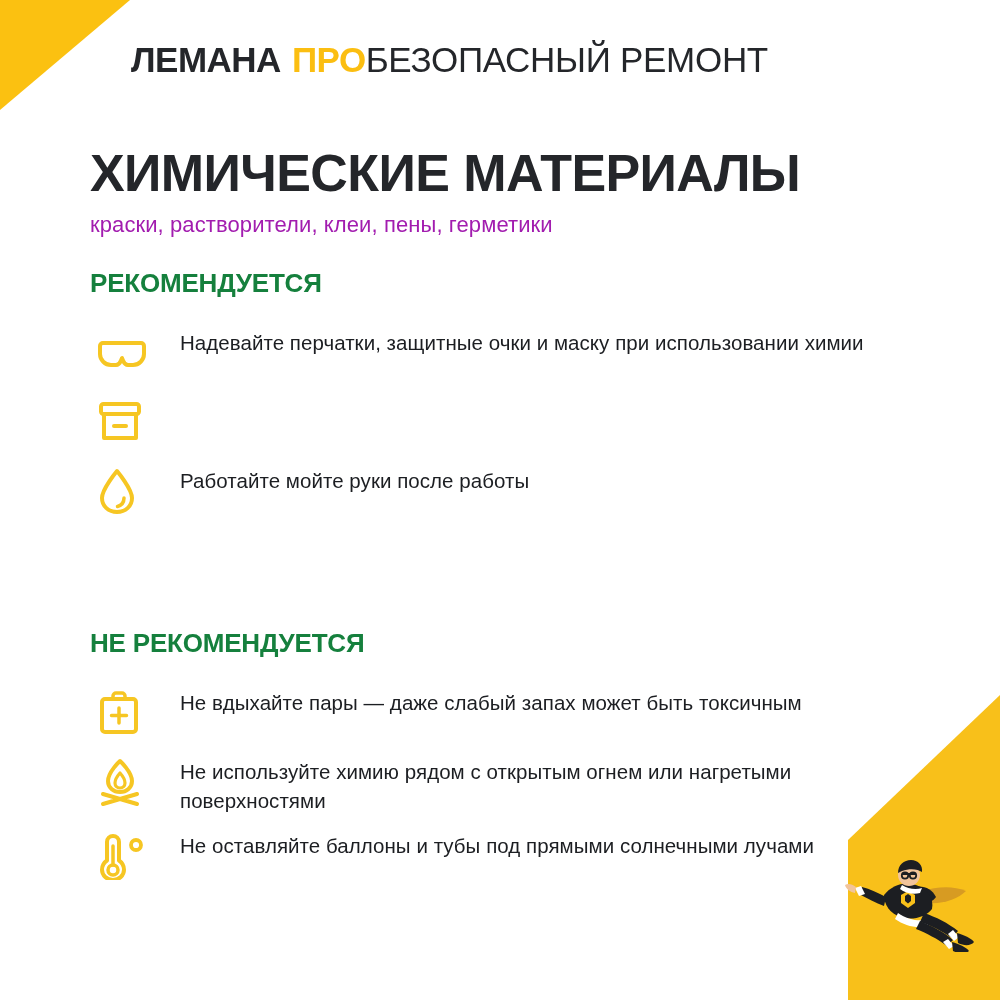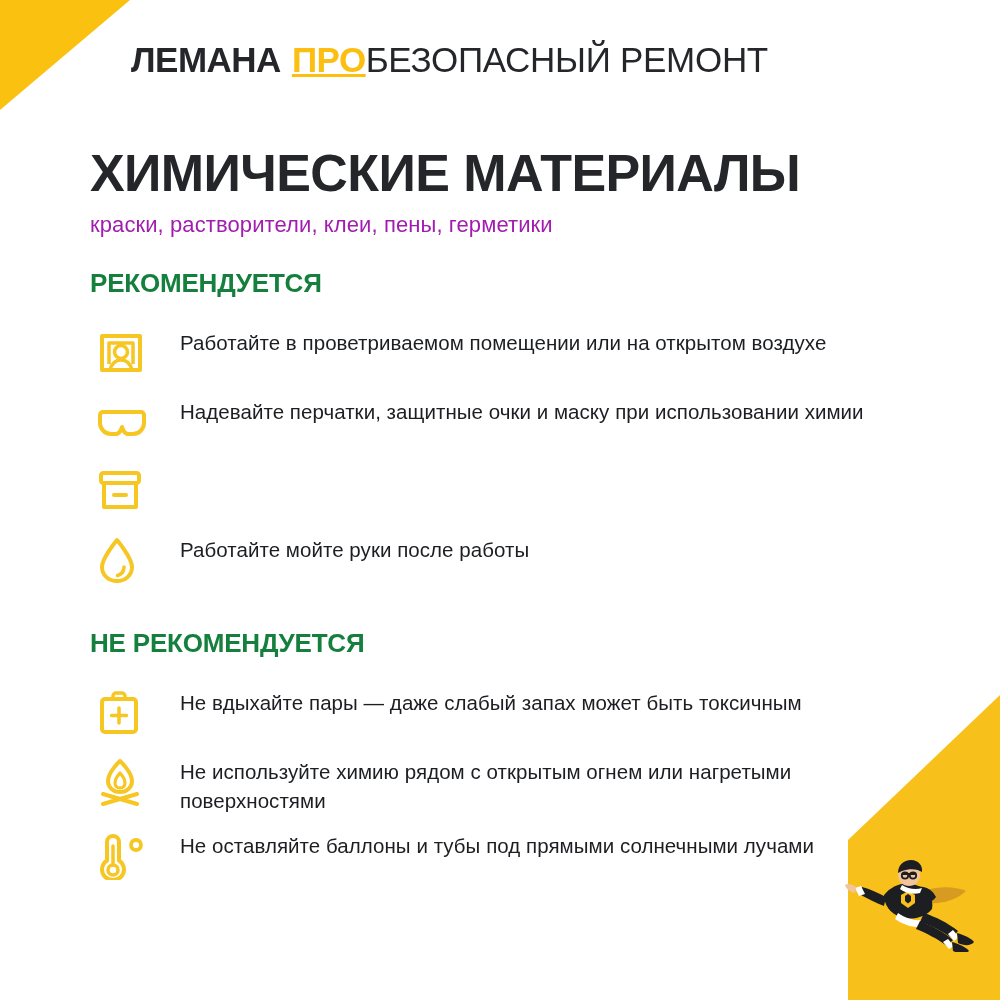--- a/index.html
+++ b/index.html
@@ -52,21 +52,21 @@
 
   .logo {
     display: flex;
     align-items: baseline;
     gap: 11px;
     font-size: 35px;
     font-weight: 700;
     letter-spacing: -0.5px;
   }
   .logo-main { color: #24262a; }
-  .logo-pro  { color: #FBBE11; text-decoration: underline; }
+  .logo-pro  { color: #FBBE11; }
 
   .campaign-title {
     font-size: 35px;
     font-weight: 400;
     color: #24262a;
     letter-spacing: -0.3px;
   }
 
   
   .title-block {
@@ -167,31 +167,20 @@
 
   <div class="title-block">
     <h1 class="page-title">ХИМИЧЕСКИЕ МАТЕРИАЛЫ</h1>
     <div class="page-subtitle">краски, растворители, клеи, пены, герметики</div>
   </div>
 
   <div class="section section-recommended">
     <div class="section-heading">РЕКОМЕНДУЕТСЯ</div>
     <ul class="tip-list">
 
-      <li class="tip">
-        <span class="tip-icon">
-          <svg width="46" height="44" viewBox="0 0 46 44" fill="none">
-            <path d="M4 5 H42 V39 H4 Z" stroke="#F6C623" stroke-width="4" stroke-linejoin="round"></path>
-            <path d="M11 33 V12 H35 V33" stroke="#F6C623" stroke-width="3.5" stroke-linejoin="round" fill="none"></path>
-            <circle cx="23" cy="21" r="6.5" stroke="#F6C623" stroke-width="3.5" fill="none"></circle>
-            <path d="M12 39 C14 31.5 18.5 29 23 29 C27.5 29 32 31.5 34 39" stroke="#F6C623" stroke-width="3.5" fill="none" stroke-linecap="round"></path>
-          </svg>
-        </span>
-        <span class="tip-text">Работайте в проветриваемом помещении или на открытом воздухе</span>
-      </li>
 
       <li class="tip">
         <span class="tip-icon">
           <svg width="48" height="32" viewBox="0 0 48 32" fill="none">
             <path d="M5 6 H43 C44.7 6 46 7.3 46 9 V17 C46 23 41 28 35 28 H30 C27.8 28 26 26 25 23.5 L24 21 L23 23.5 C22 26 20.2 28 18 28 H13 C7 28 2 23 2 17 V9 C2 7.3 3.3 6 5 6 Z" stroke="#F6C623" stroke-width="4" stroke-linejoin="round"></path>
           </svg>
         </span>
         <span class="tip-text">Надевайте перчатки, защитные очки и маску при использовании химии</span>
       </li>
 

